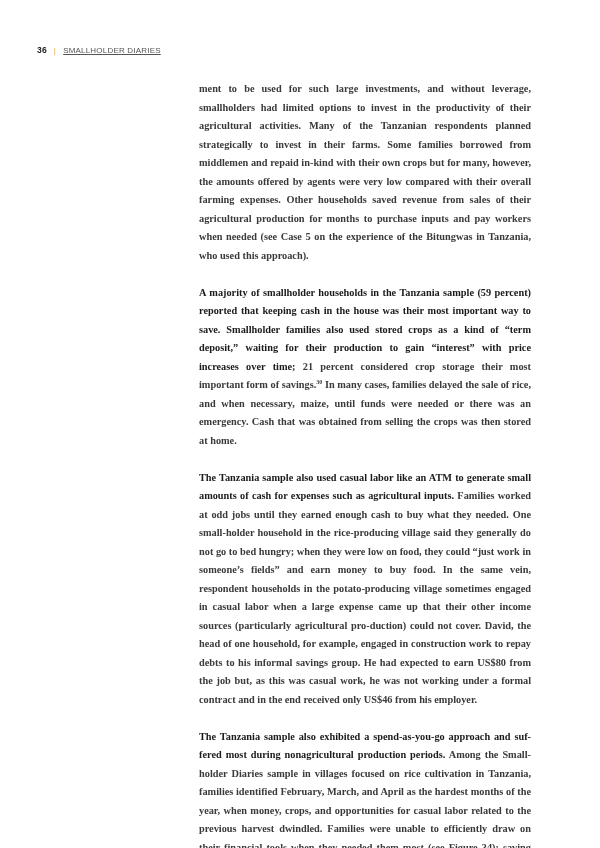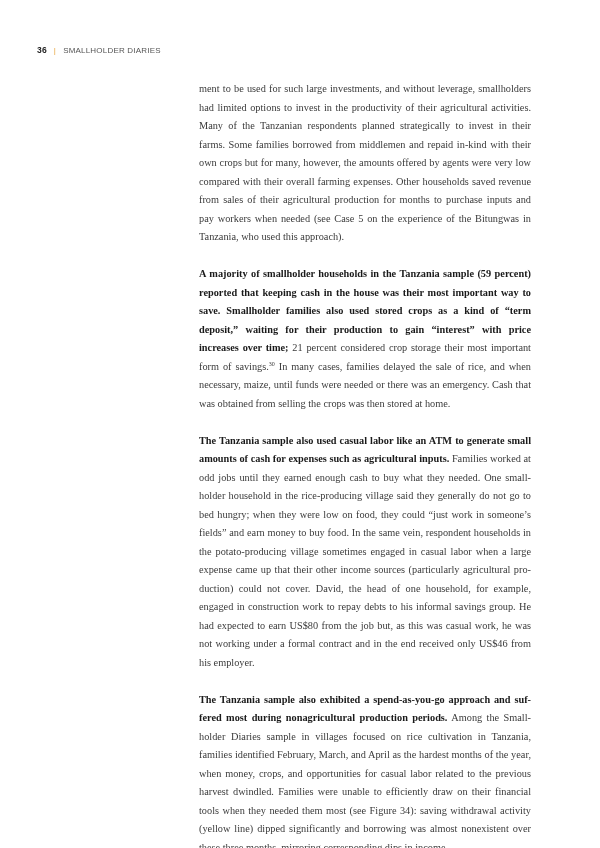--- a/index.html
+++ b/index.html
@@ -4,27 +4,27 @@
 <style>
   html, body { margin: 0; padding: 0; background: #ffffff; }
   body { width: 600px; height: 848px; position: relative; overflow: hidden; }
   .running-header {
     position: absolute; left: 37px; top: 45px;
     font-family: "Liberation Sans", sans-serif; font-size: 8px; color: #555;
     letter-spacing: 0.2px; display: flex; align-items: center;
   }
   .page-num { font-weight: bold; color: #222; font-size: 8.5px; }
   .sep { color: #e8a33a; margin: 0 7px; font-size: 8px; }
-  .section-name { text-transform: uppercase; }
+  .section-name { text-transform: uppercase; text-decoration: underline; }
   .content {
     position: absolute; left: 199px; top: 80px; width: 332px;
     font-family: "Liberation Serif", serif; font-size: 10.3px; line-height: 18.5px;
     color: #3a3a3a; text-align: justify;
   }
-  .content p { margin: 0 0 18.5px 0; }
+  .content p { margin: 0 0 18.5px 0; font-weight: bold; }
   .content b { color: #1a1a1a; margin-top: 24px; }
   .content sup { font-size: 6px; line-height: 0; vertical-align: super; }
 </style>
 </head>
 <body>
 
 <div class="running-header">
   <span class="page-num">36</span>
   <span class="sep">|</span>
   <span class="section-name">SMALLHOLDER DIARIES</span>

